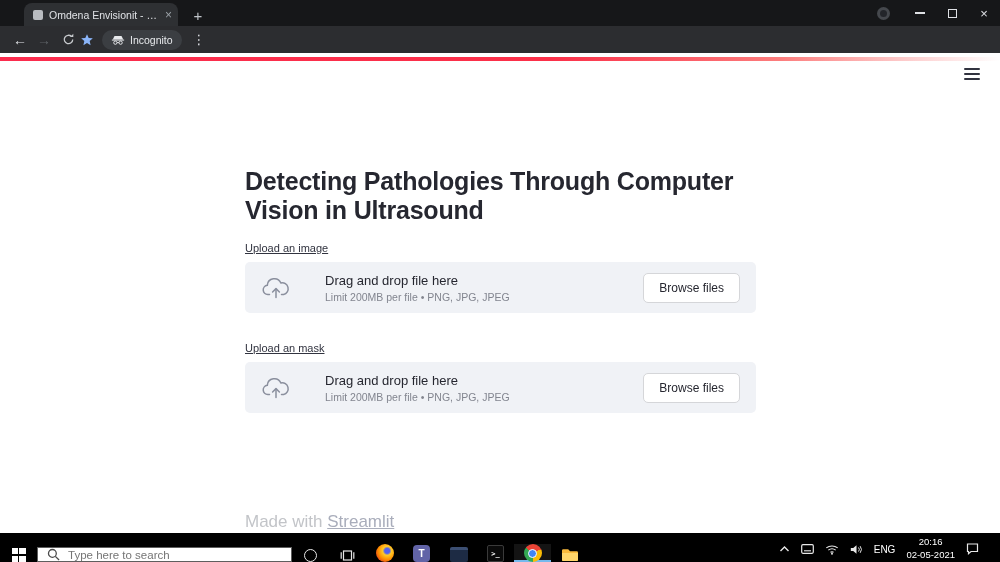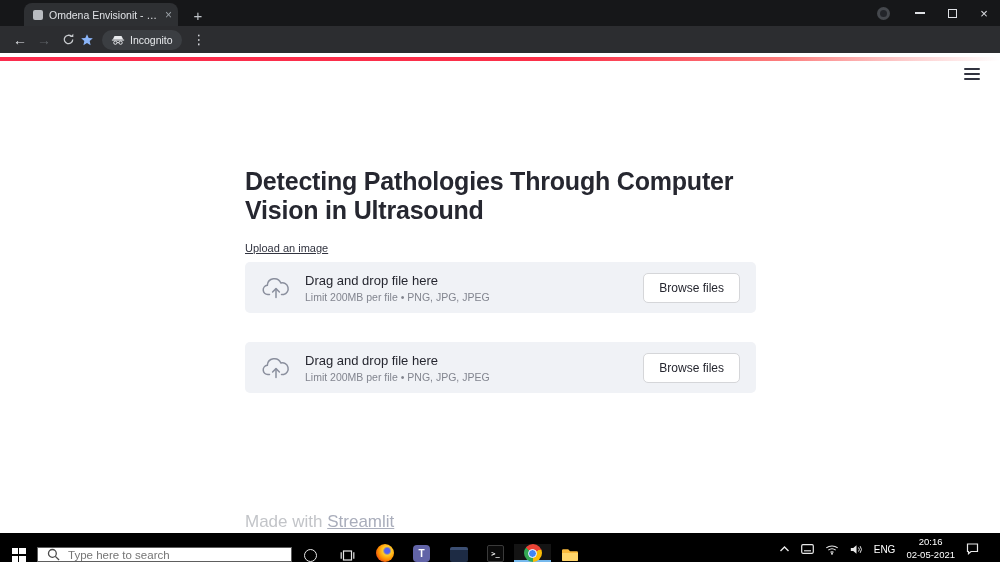--- a/index.html
+++ b/index.html
@@ -38,21 +38,21 @@
   
   .pagearea { position:absolute; top:53px; left:0; width:100%; height:480px; background:#fff; }
   .decoration { position:absolute; top:4px; left:0; width:100%; height:4px;
     background:linear-gradient(90deg,#fb2c4e 0%,#fb3049 55%,#fc7d7d 78%,#fdc9c9 90%,#fff 100%); }
   .hamburger { position:absolute; top:15px; right:20px; width:16px; height:12px; display:flex; flex-direction:column; justify-content:space-between; }
   .hamburger i { display:block; height:1.6px; background:#31333f; border-radius:1px; }
   .content { position:absolute; left:245px; top:0; width:511px; padding-top:114px; }
   .page-title { font-size:25px; font-weight:700; color:#262730; line-height:1.16; letter-spacing:-0.2px; margin-bottom:17px; }
   .up-label { font-size:11px; color:#31333f; margin-bottom:8px;text-decoration:underline; }
   .uploader { background:#f0f2f6; border-radius:5px; height:51px; display:flex; align-items:center; padding:0 16px; gap:14px; margin-bottom:29px; }
-  .up-texts { display:flex; flex-direction:column; gap:3px; }
+  .up-texts { display:flex; flex-direction:column; gap:3px;margin-left:20px; }
   .drag-text { font-size:13px; color:#262730; }
   .limit-text { font-size:10.5px; color:#82858f; }
   .browse-btn { margin-left:auto; background:#fff; border:1px solid #d5d6d9; border-radius:5px; padding:7px 15px; font-size:12px; color:#262730; font-family:"Liberation Sans",sans-serif; }
   .footer { position:absolute; left:245px; top:459px; font-size:17px; color:#c2c4c8; }
   .footer a { color:#a9adbb; text-decoration:underline; }
 
   
   .taskbar { position:absolute; bottom:0; left:0; width:100%; height:29px; background:#000000; display:flex; align-items:flex-end; }
   .tb-btn { width:37px; display:flex; align-items:center; justify-content:center; flex:0 0 auto; }
   .win-logo { width:14px; height:14px; display:grid; grid-template-columns:1fr 1fr; grid-template-rows:1fr 1fr; gap:1.6px; }
@@ -143,20 +143,21 @@
           <path d="M15 22.5v-8.5" stroke="#8a8f9d" stroke-width="1.5" stroke-linecap="round"></path>
           <path d="M11.6 17 15 13.6 18.4 17" fill="none" stroke="#8a8f9d" stroke-width="1.5" stroke-linecap="round" stroke-linejoin="round"></path>
         </svg>
         <div class="up-texts">
           <span class="drag-text">Drag and drop file here</span>
           <span class="limit-text">Limit 200MB per file • PNG, JPG, JPEG</span>
         </div>
         <button class="browse-btn">Browse files</button>
       </div>
 
+      <div class="up-label">Upload an mask</div>
       <div class="uploader">
         <svg width="30" height="25" viewBox="0 0 30 25">
           <path d="M8.5 19.5H6.8a4.6 4.6 0 0 1-.5-9.17A7.1 7.1 0 0 1 19.9 8 5.3 5.3 0 0 1 22.6 19.5h-2.1" fill="none" stroke="#8a8f9d" stroke-width="1.5" stroke-linecap="round"></path>
           <path d="M15 22.5v-8.5" stroke="#8a8f9d" stroke-width="1.5" stroke-linecap="round"></path>
           <path d="M11.6 17 15 13.6 18.4 17" fill="none" stroke="#8a8f9d" stroke-width="1.5" stroke-linecap="round" stroke-linejoin="round"></path>
         </svg>
         <div class="up-texts">
           <span class="drag-text">Drag and drop file here</span>
           <span class="limit-text">Limit 200MB per file • PNG, JPG, JPEG</span>
         </div>

